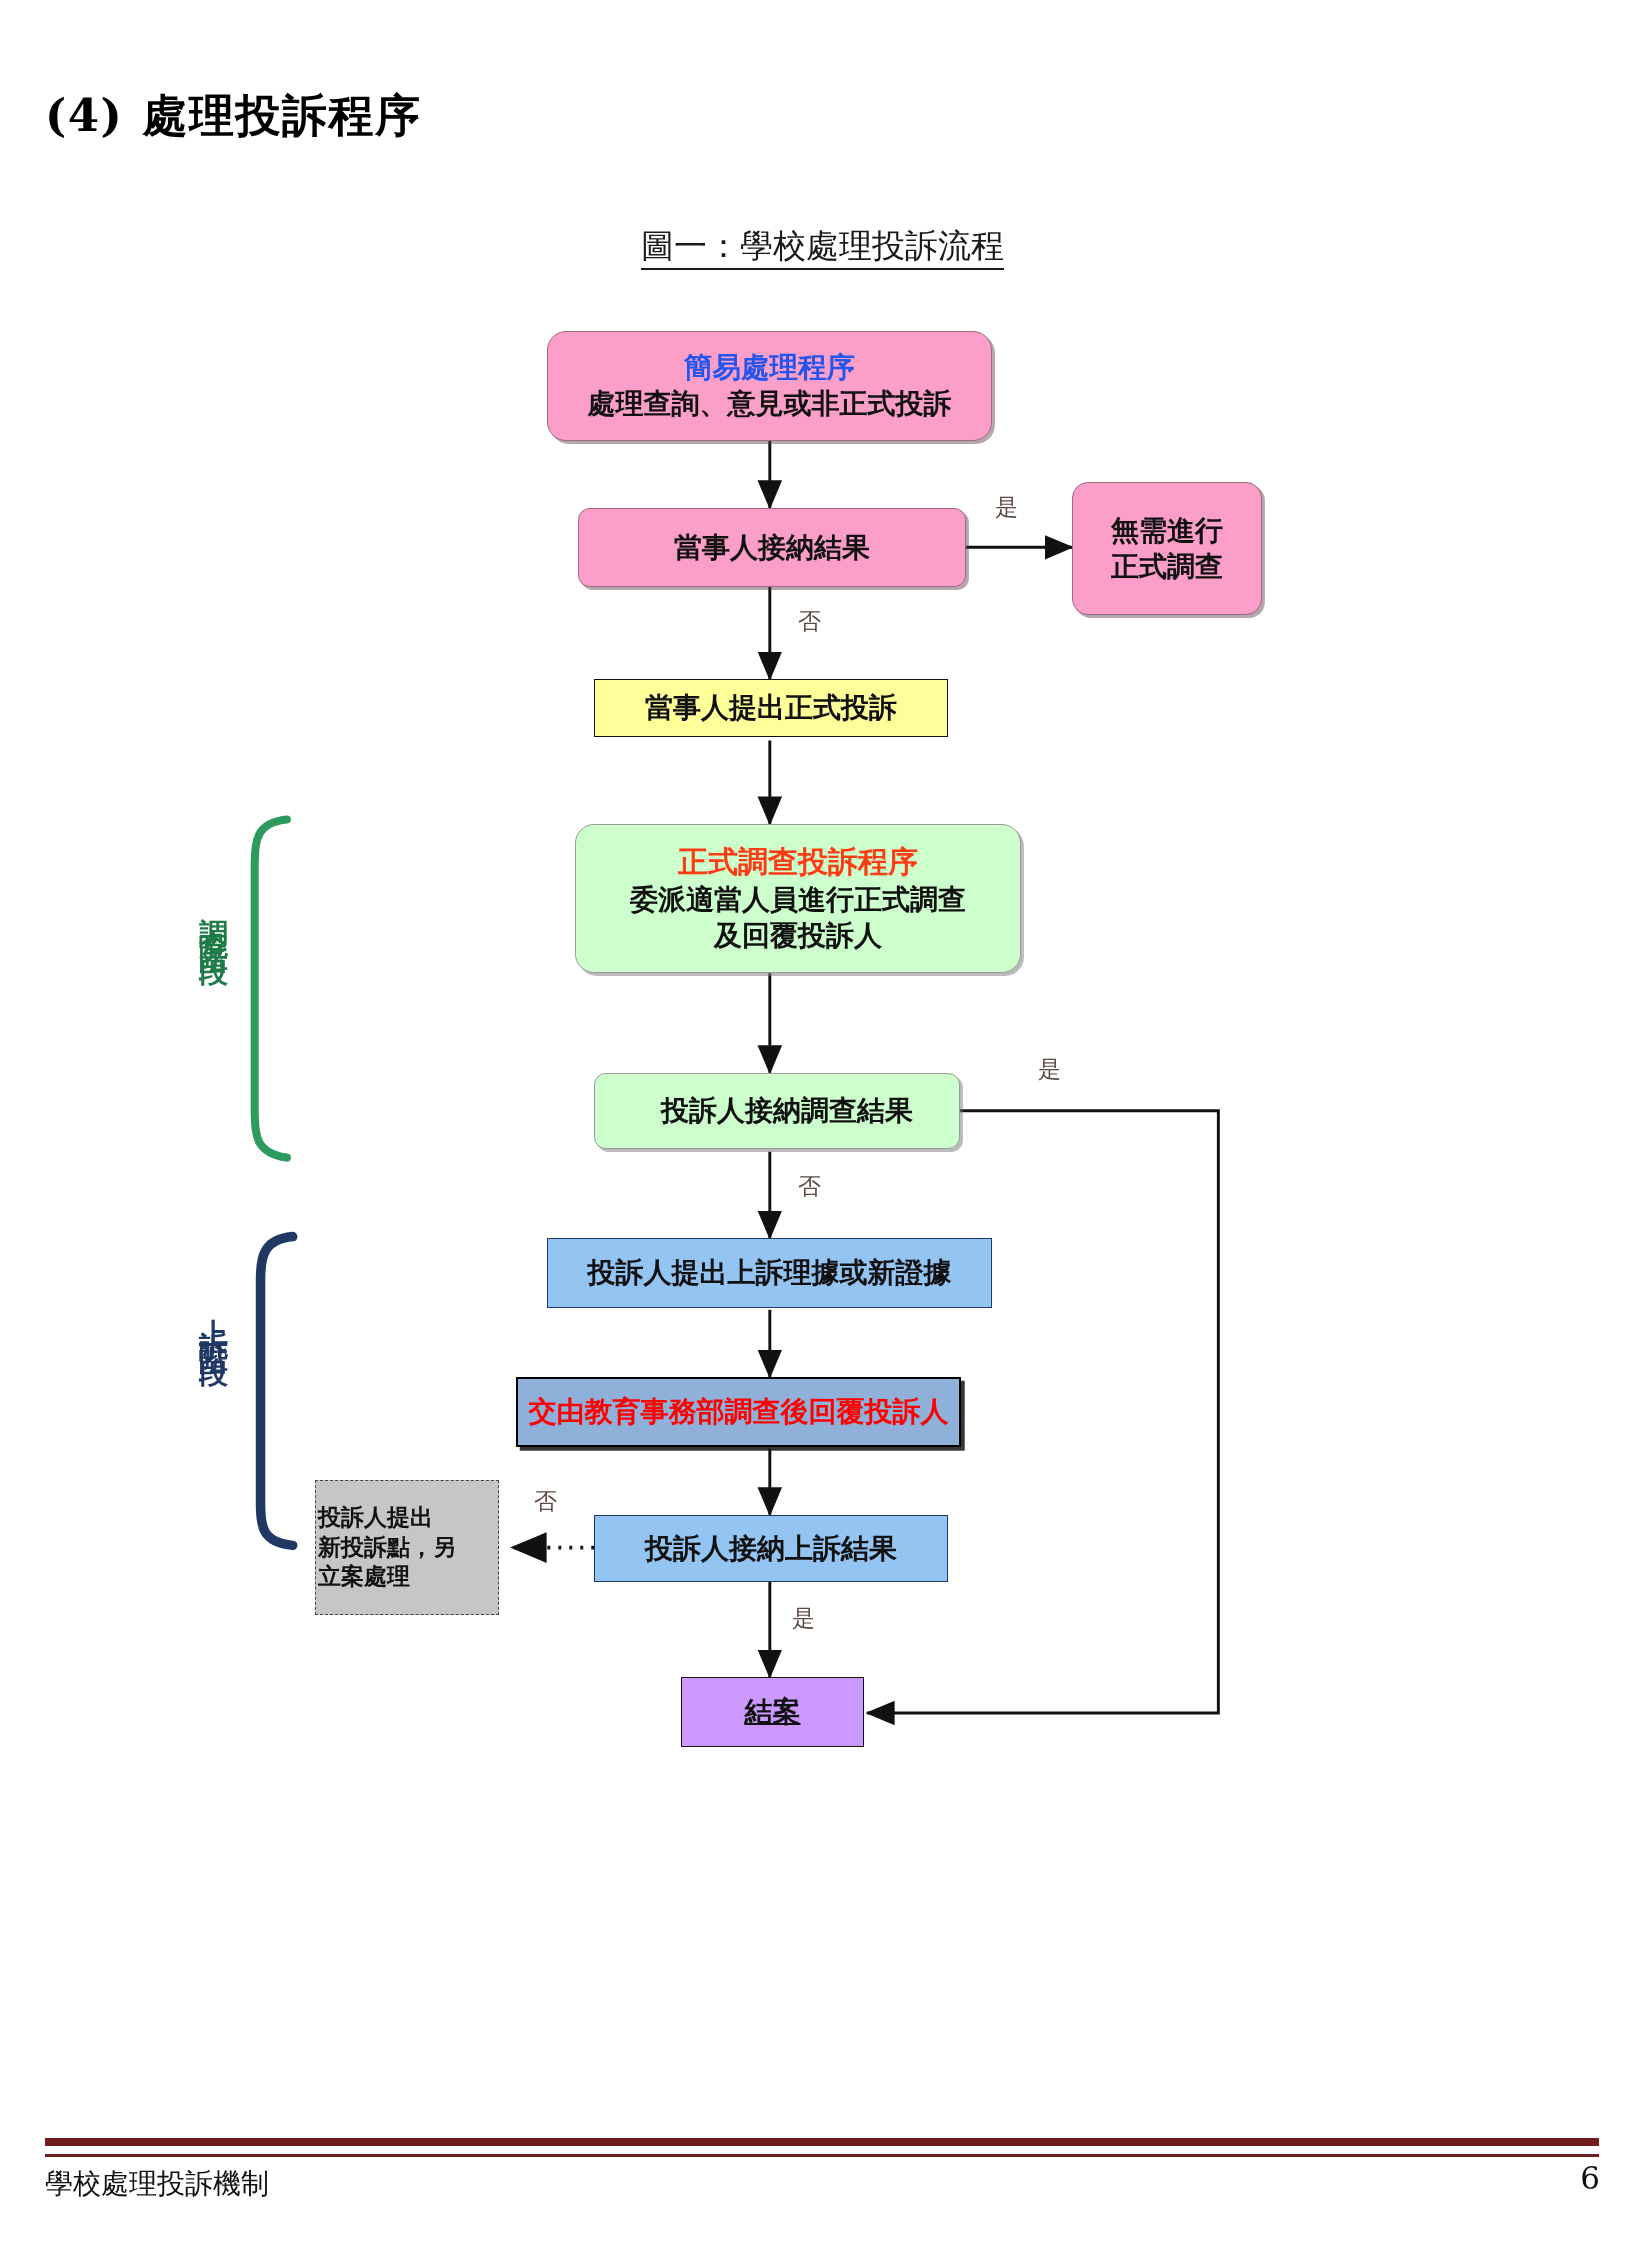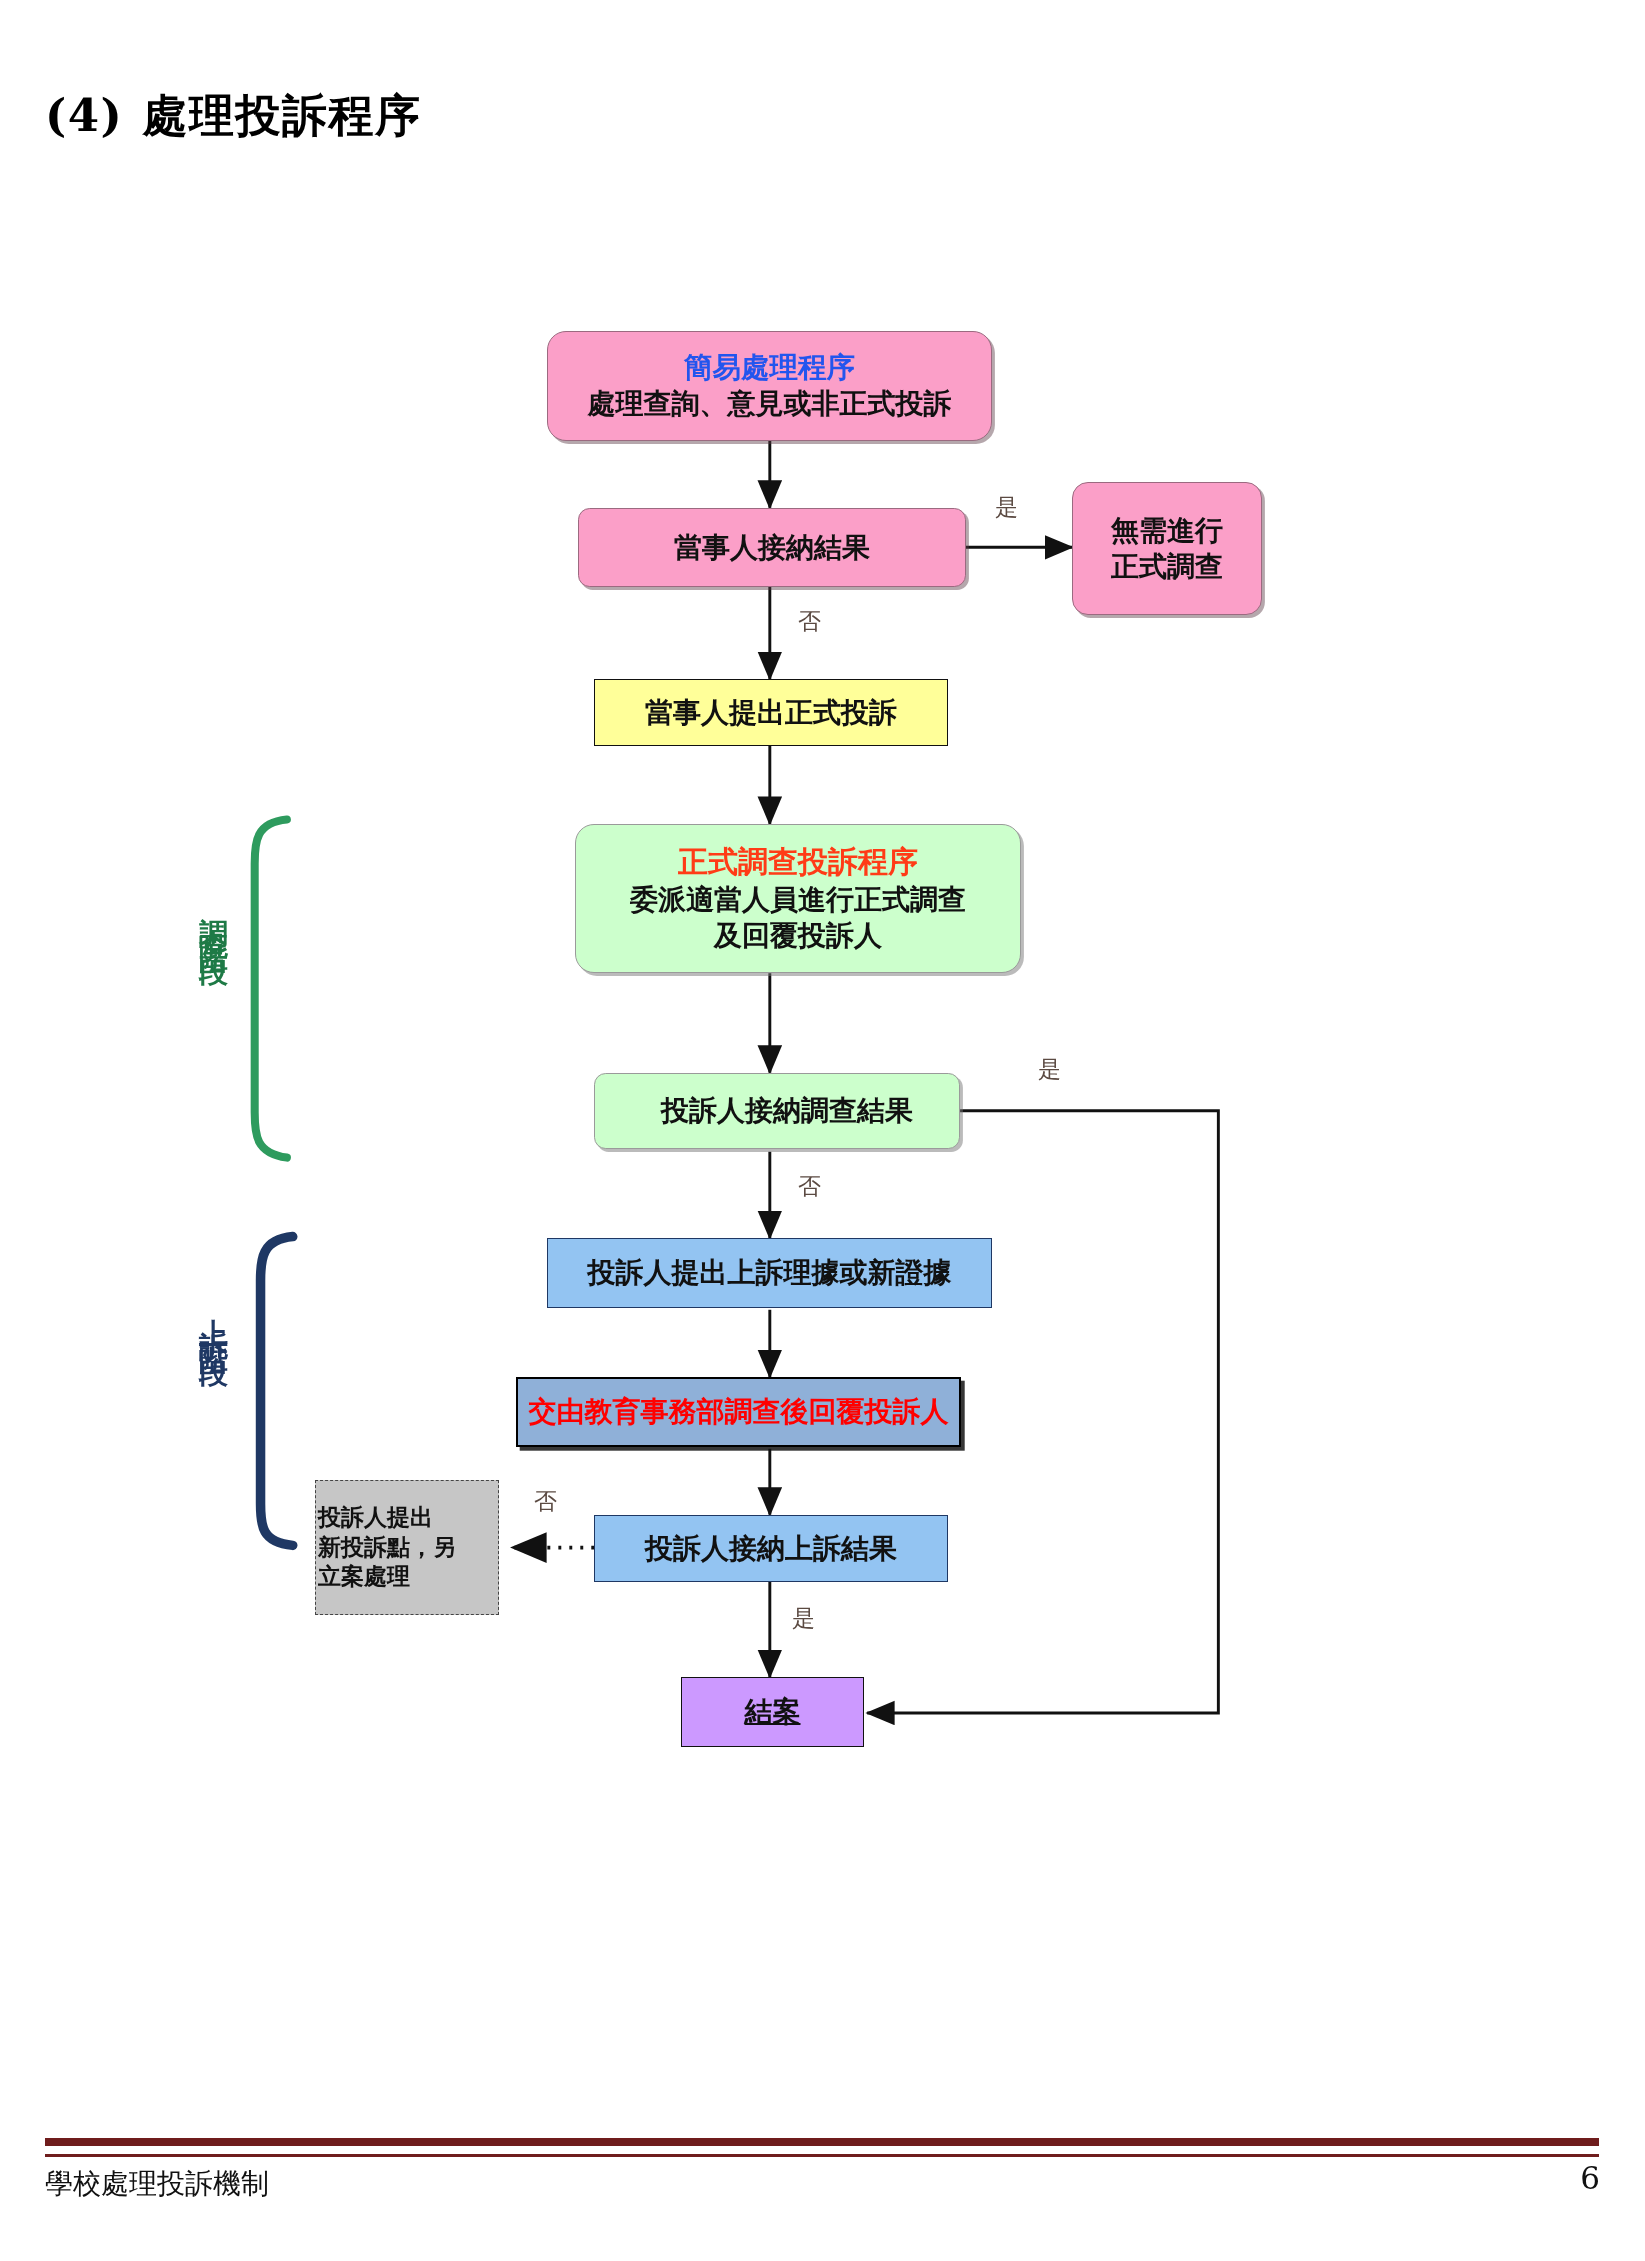--- a/index.html
+++ b/index.html
@@ -87,20 +87,23 @@
 </style>
 </head>
 <body>
 
 <div id="page">
 
   <div id="doc-title">
     <span class="num">(4)</span><span>處理投訴程序</span>
   </div>
 
+  <div id="fig-caption">
+    <span>圖一：學校處理投訴流程</span>
+  </div>
 
   <svg id="wires" viewBox="0 0 2248 3090" width="1645" height="2261">
     <defs>
       <marker id="ah" markerWidth="11" markerHeight="11" refX="9.4" refY="4.2" orient="auto" markerUnits="strokeWidth">
         <path d="M0,0 L10,4.2 L0,8.4 z" fill="#111"></path>
       </marker>
       <marker id="ahd" markerWidth="11" markerHeight="11" refX="9.4" refY="4.2" orient="auto" markerUnits="strokeWidth">
         <path d="M0,0 L10,4.2 L0,8.4 z" fill="#111"></path>
       </marker>
     </defs>
@@ -139,21 +142,21 @@
   <div class="node pink" style="left:547px;top:331px;width:445px;height:110px;">
     <span class="ln hd">簡易處理程序</span>
     <span class="ln bd">處理查詢、意見或非正式投訴</span>
   </div>
 
   <div class="node pink" style="left:1072px;top:482px;width:190px;height:133px;border-radius:16px;">
     <span class="ln bd">無需進行</span>
     <span class="ln bd">正式調查</span>
   </div>
 
-  <div class="node yellow" style="left:594px;top:679px;width:354px;height:67px;">
+  <div class="node yellow" style="left:594px;top:679px;width:354px;height:58px;">
     <span class="ln bd">當事人提出正式投訴</span>
   </div>
 
   <div class="node green" style="left:575px;top:824px;width:446px;height:149px;">
     <span class="ln hd">正式調查投訴程序</span>
     <span class="ln bd">委派適當人員進行正式調查</span>
     <span class="ln bd">及回覆投訴人</span>
   </div>
 
   <div class="node greenbar" style="left:594px;top:1073px;width:366px;height:76px;">

